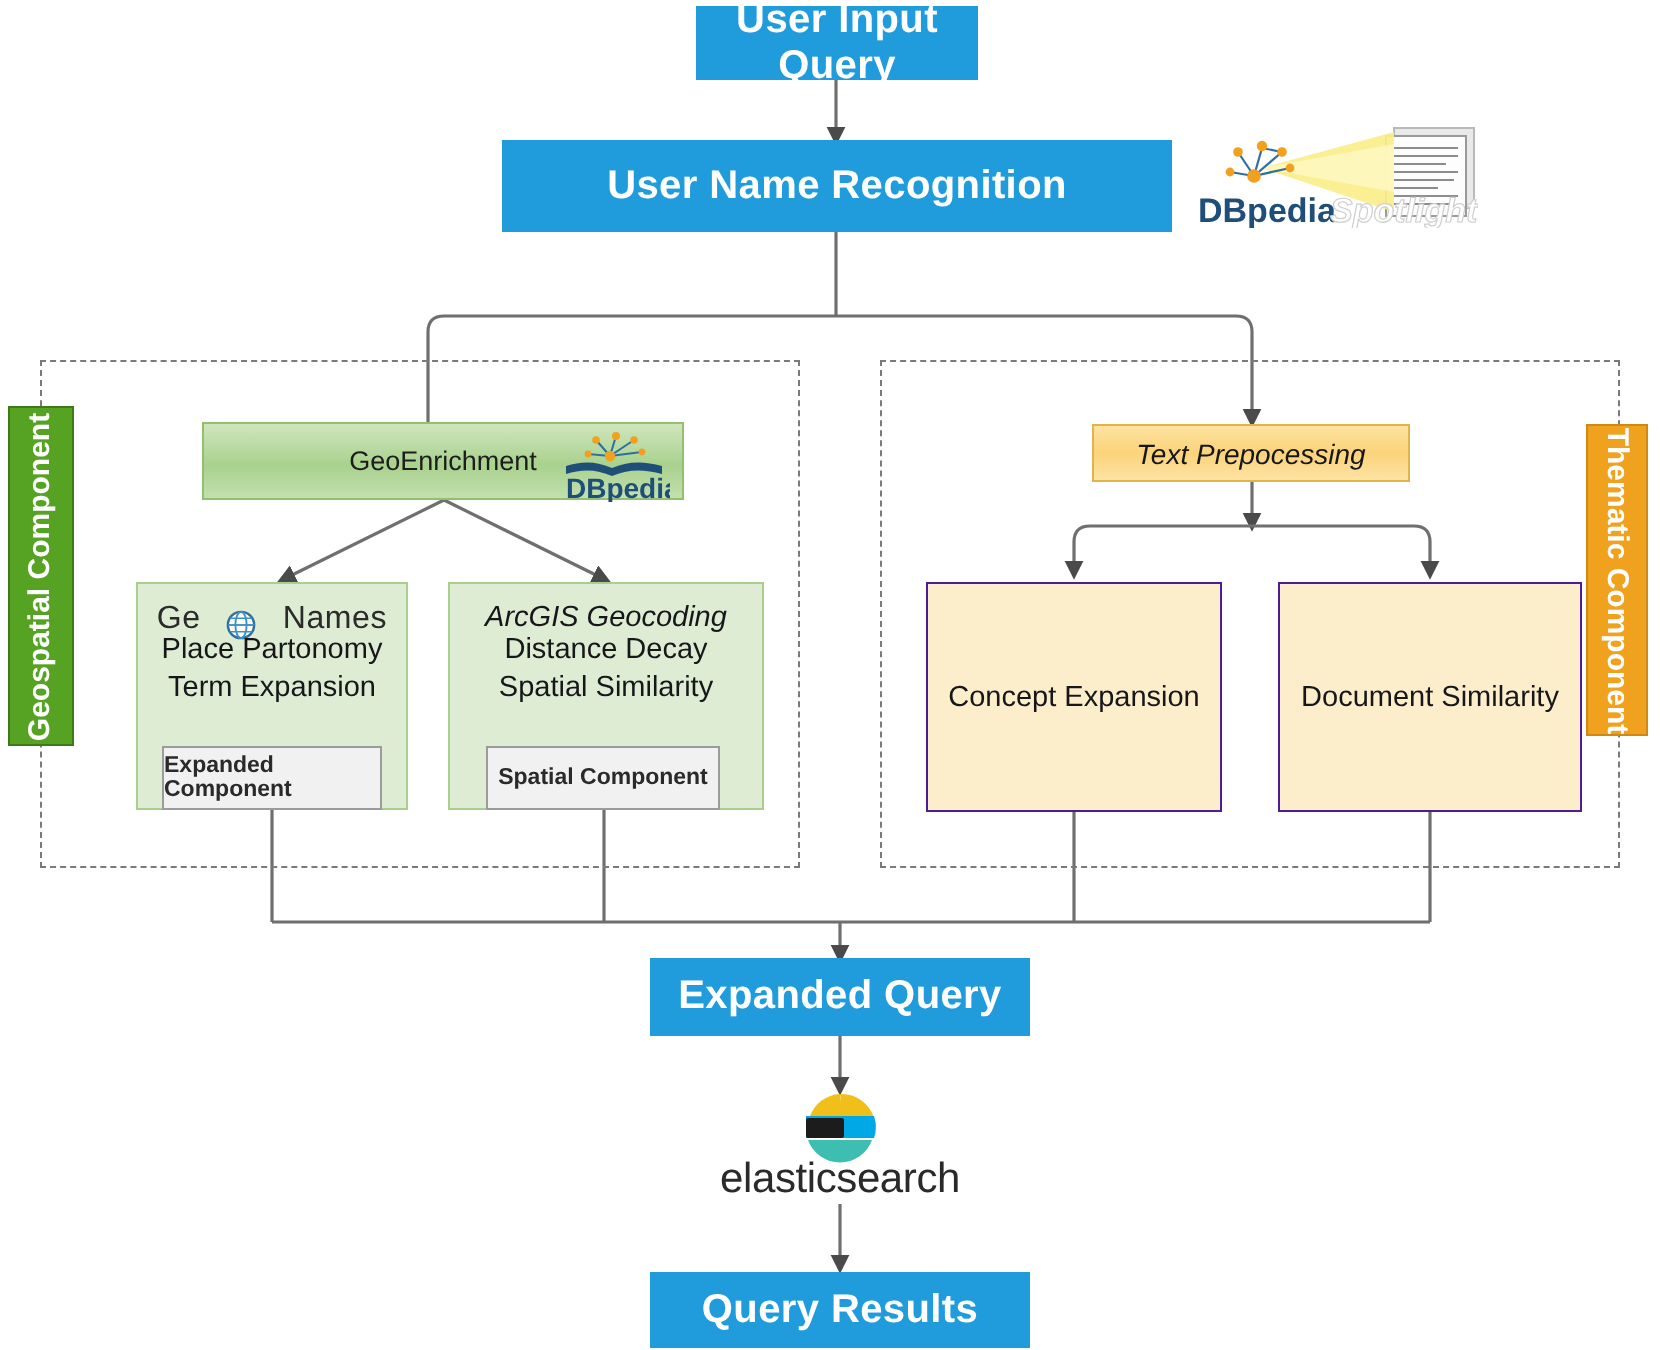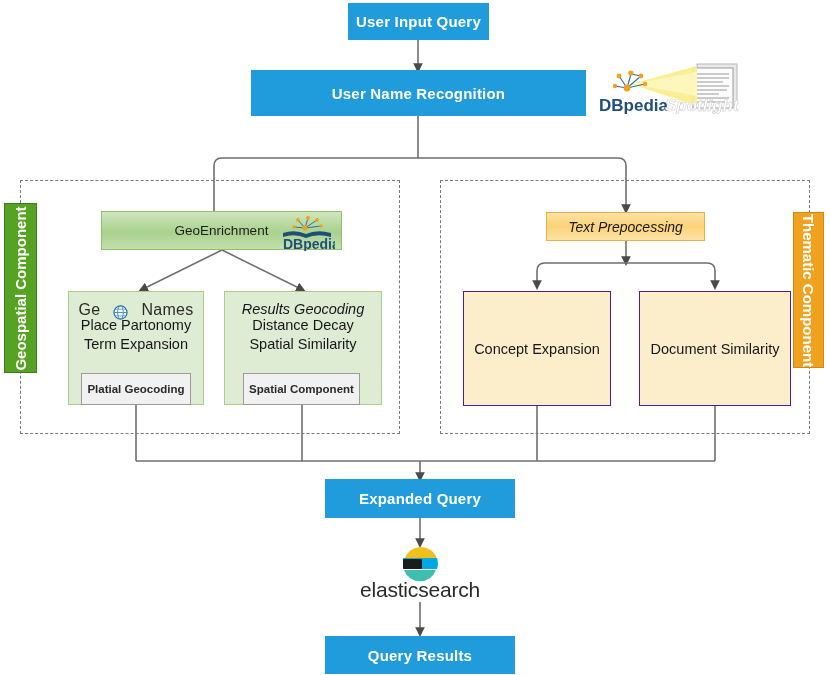--- a/index.html
+++ b/index.html
@@ -8,21 +8,21 @@
     font-family:"Liberation Sans","DejaVu Sans",sans-serif;
     -webkit-font-smoothing:antialiased;
   }
   #stage{position:absolute;left:0;top:0;width:830px;height:675px;}
   svg.wires{position:absolute;left:0;top:0;width:830px;height:675px;pointer-events:none;}
 
   .node{position:absolute;box-sizing:border-box;display:flex;align-items:center;justify-content:center;}
 
   
   .blue{
-    background:#209cdd;color:#ffffff;font-weight:bold;font-size:15px;
+    background:#209cdd;color:#ffffff;font-weight:bold;font-size:20px;
     letter-spacing:.2px;text-align:center;
   }
 
   
   .band{
     color:#ffffff;font-weight:bold;font-size:15px;text-align:center;
     display:flex;align-items:center;justify-content:center;
   }
   .band span{display:block;white-space:nowrap;}
   .band.green{background:#56a222;border:1px solid #3f7a18;}
@@ -238,25 +238,25 @@
         </span>
         <span>Names</span>
       </span>
     </div>
     <div class="gb-lines">
       <div>Place Partonomy</div>
       <div>Term Expansion</div>
     </div>
   </div>
   <div class="subchip" style="left:81px;top:373px;width:110px;height:32px;">
-    <span>Platial Geocoding</span>
+    <span>Expanded Component</span>
   </div>
 
   <div class="greenbox" style="left:224px;top:291px;width:158px;height:114px;">
-    <div class="gb-title ital">Results Geocoding</div>
+    <div class="gb-title ital">ArcGIS Geocoding</div>
     <div class="gb-lines">
       <div>Distance Decay</div>
       <div>Spatial Similarity</div>
     </div>
   </div>
   <div class="subchip" style="left:243px;top:373px;width:117px;height:32px;">
     <span>Spatial Component</span>
   </div>
 
   <div class="node yellowhdr" style="left:546px;top:212px;width:159px;height:29px;">

